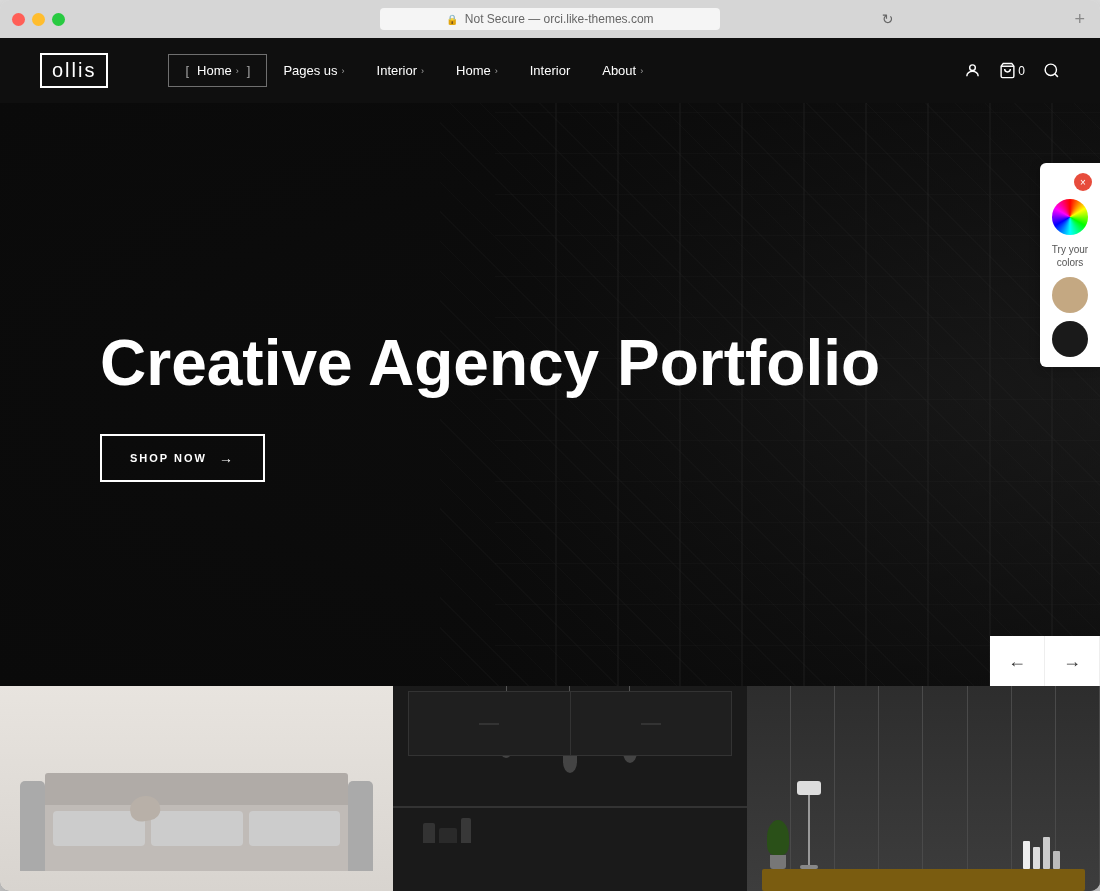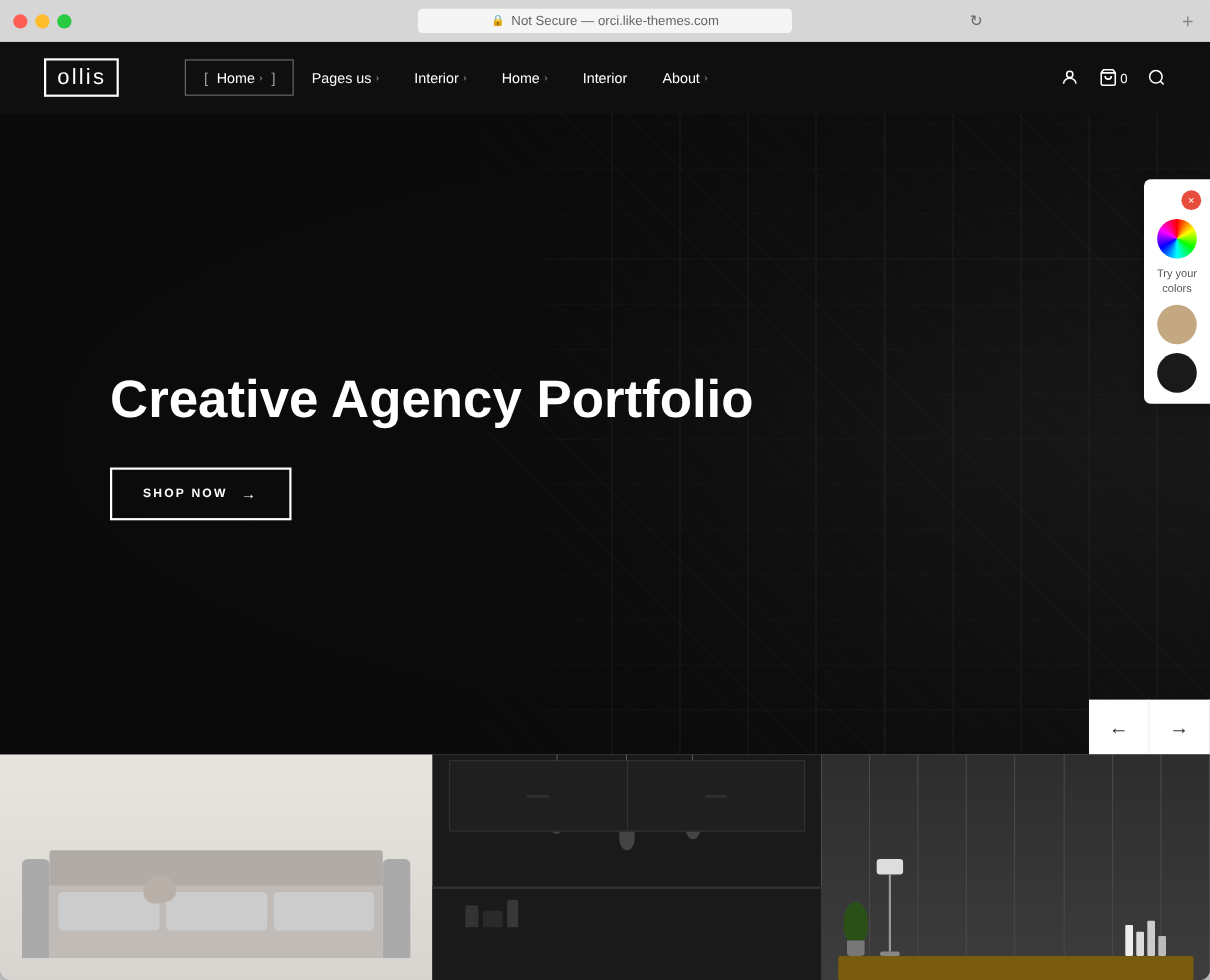--- a/index.html
+++ b/index.html
@@ -240,21 +240,21 @@
     .hero-subtitle {
       font-size: 38px;
       color: #b8966e;
       font-weight: 400;
       font-style: italic;
       line-height: 1.2;
       margin-bottom: 4px;
     }
 
     .hero-title {
-      font-size: 48px;
+      font-size: 64px;
       color: #ffffff;
       font-weight: 700;
       line-height: 1.15;
       margin-bottom: 33px;
     }
 
     .hero-description {
       font-size: 13px;
       color: rgba(255,255,255,0.55);
       line-height: 1.7;

